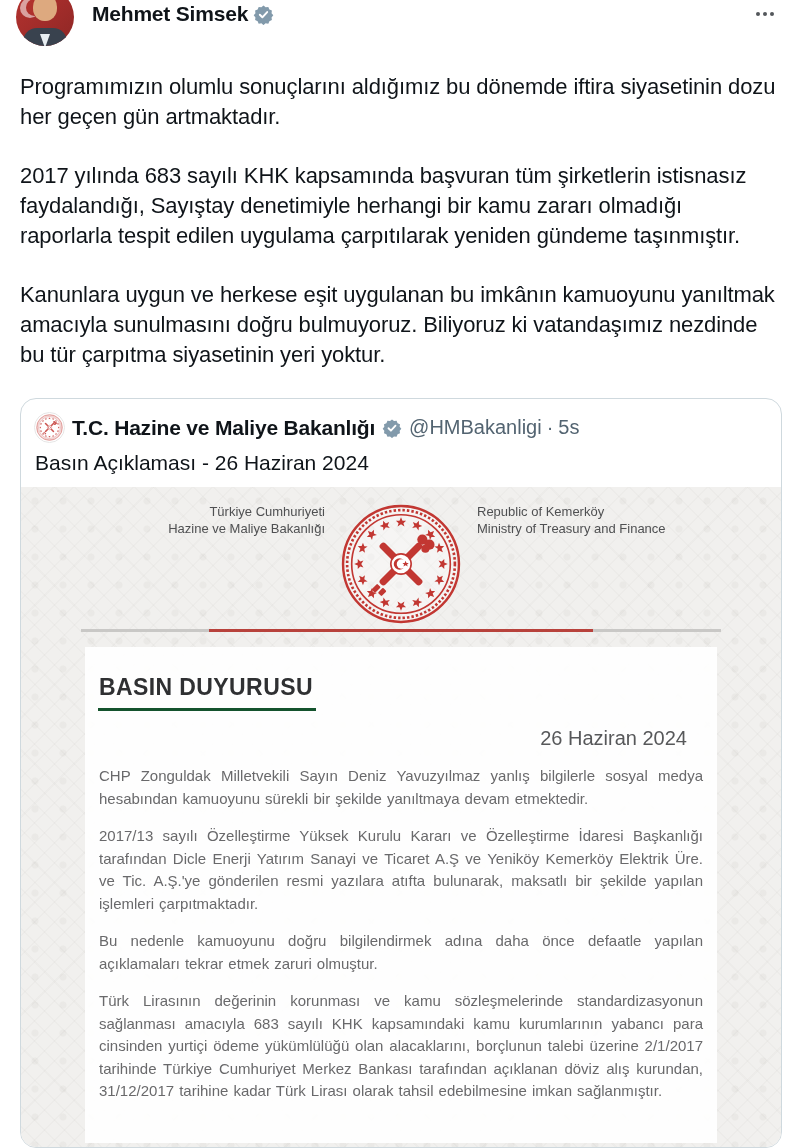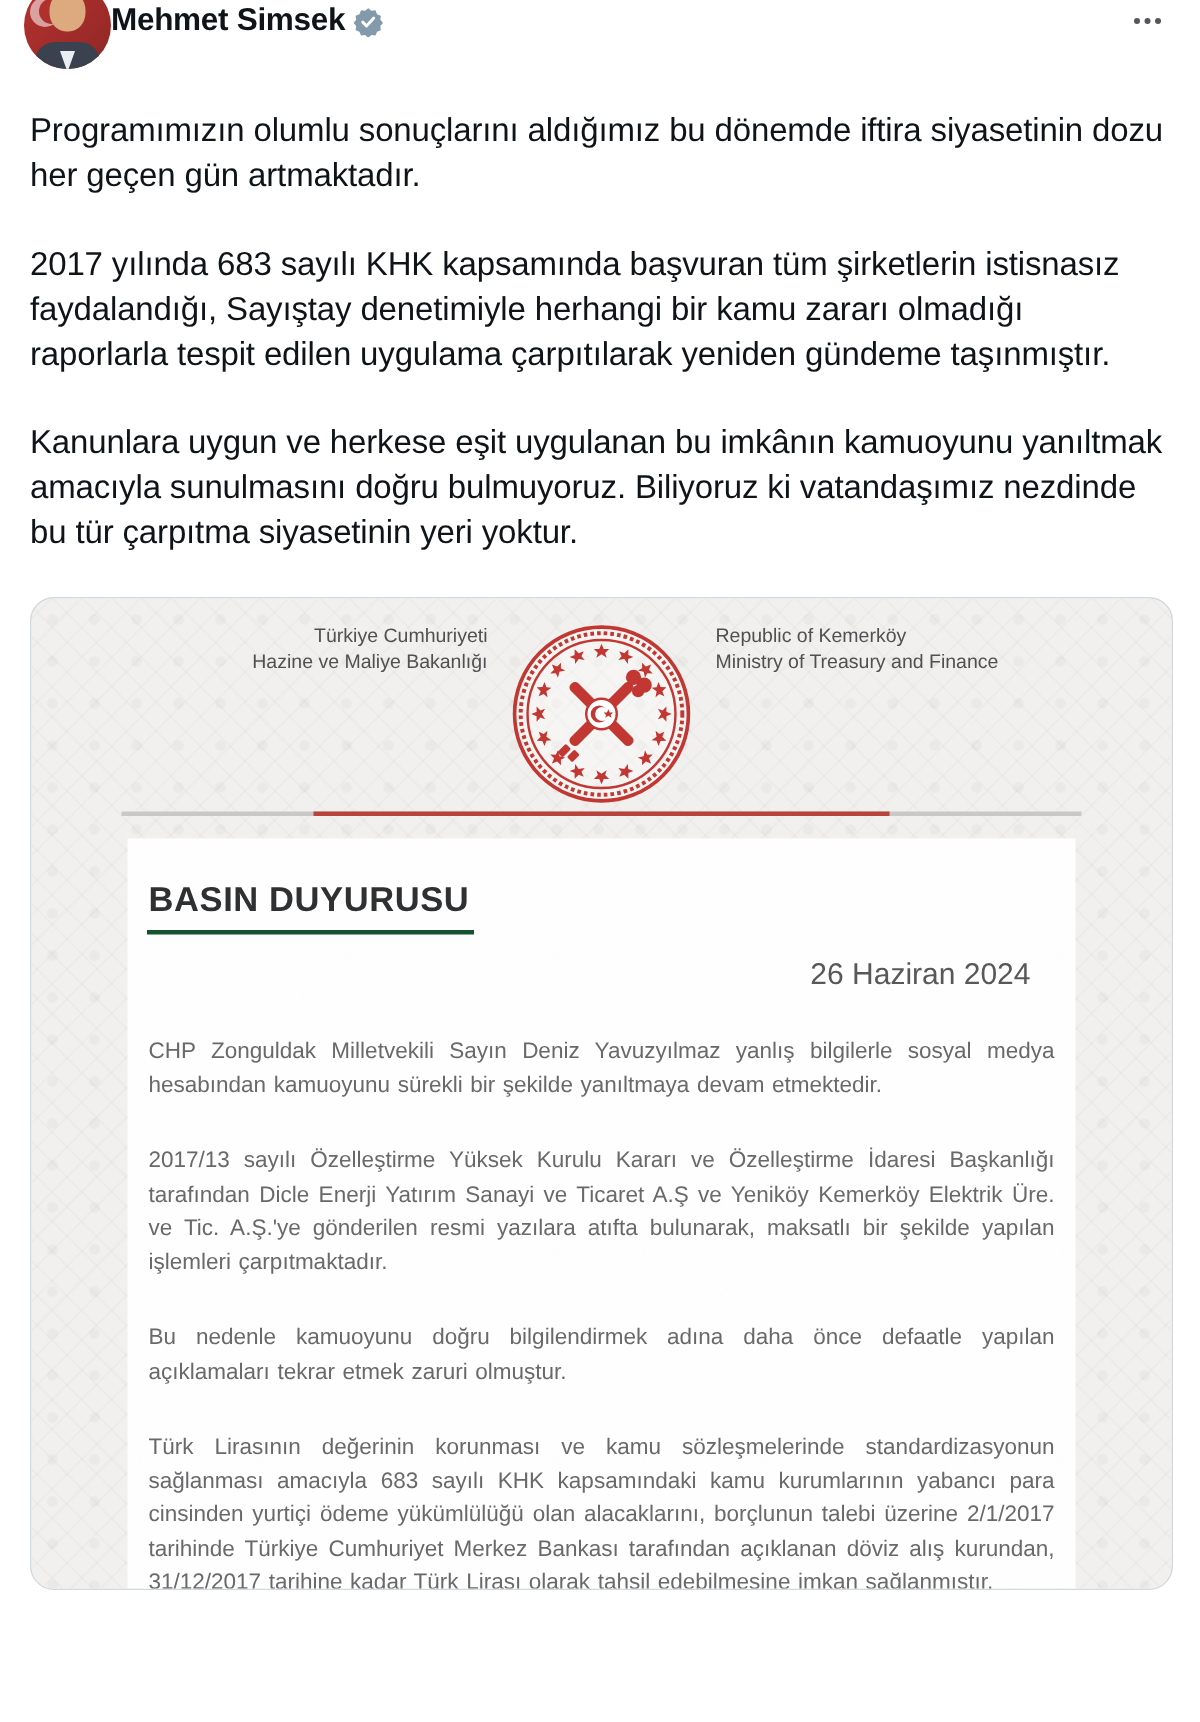--- a/index.html
+++ b/index.html
@@ -25,21 +25,21 @@
     width:58px;height:58px;border-radius:50%;overflow:hidden;position:relative;
     margin-top:-12px;flex:0 0 58px;background:linear-gradient(135deg,#b5332f 0%,#a12c2a 55%,#8e2725 100%);
   }
   .av-crescent{position:absolute;left:4px;top:10px;width:20px;height:20px;border-radius:50%;
     background:#fff;opacity:.55;}
   .av-crescent::after{content:"";position:absolute;left:6px;top:1px;width:17px;height:17px;border-radius:50%;background:#b5332f;}
   .av-body{position:absolute;left:7px;bottom:-8px;width:44px;height:26px;border-radius:14px 14px 0 0;background:#39424e;}
   .av-shirt{position:absolute;left:24px;bottom:-2px;width:10px;height:14px;background:#e8eef2;clip-path:polygon(50% 100%,0 0,100% 0);}
   .av-head{position:absolute;left:17px;top:6px;width:24px;height:27px;border-radius:48% 48% 46% 46%;background:#dda97f;}
 
-  .author-block{margin-left:0;padding-top:2px;}
+  .author-block{margin-left:18px;padding-top:2px;}
   .author-row{display:flex;align-items:center;gap:5px;}
   .author-name{font-size:21px;font-weight:700;letter-spacing:-.2px;}
   .verified{width:21px;height:21px;display:inline-block;}
   .author-handle{font-size:19px;color:var(--text_gray);margin-top:3px;}
 
   .more-btn{position:absolute;right:20px;top:6px;display:flex;gap:3px;padding:6px;cursor:pointer;}
   .more-btn i{width:4px;height:4px;border-radius:50%;background:#53575b;display:block;}
 
   
   .main-text{padding:0 20px;font-size:22px;line-height:30px;letter-spacing:-.1px;color:var(--text_dark);}
@@ -83,21 +83,21 @@
     width:632px;margin:15px auto 0;background:rgba(255,255,255,.92);
     padding:27px 11px 40px;
   }
   .doc-title{
     display:inline-block;font-size:23px;font-weight:700;letter-spacing:.4px;color:#2f3032;
     border-bottom:3px solid #14532d;padding:0 3px 7px 1px;margin-left:2px;
   }
   .doc-date{font-size:20px;color:#57585a;text-align:right;margin:16px 19px 0 0;}
   .doc-p{
     font-size:15px;line-height:22.5px;color:var(--doc_text);text-align:justify;
-    margin:28px 3px 0;word-spacing:.9px;
+    margin:15px 3px 0;word-spacing:.9px;
   }
 </style>
 </head>
 <body>
 
 <svg width="0" height="0" style="position:absolute" aria-hidden="true">
   <defs>
     <polygon id="star16" points="0,-5 1.47,-1.55 5,-1.55 2.37,0.95 3.4,4.05 0,1.9 -3.4,4.05 -2.37,0.95 -5,-1.55 -1.47,-1.55" fill="#c23732"></polygon>
     <symbol id="emblem-sym" viewBox="0 0 120 120">
       <circle cx="60" cy="60" r="57" fill="#ffffff" fill-opacity="0.35" stroke="#c23732" stroke-width="2.4"></circle>
@@ -167,20 +167,39 @@
     </div>
 </header>
 
 <section class="main-text">
   <p>Programımızın olumlu sonuçlarını aldığımız bu dönemde iftira siyasetinin dozu her geçen gün artmaktadır.</p>
   <p>2017 yılında 683 sayılı KHK kapsamında başvuran tüm şirketlerin istisnasız faydalandığı, Sayıştay denetimiyle herhangi bir kamu zararı olmadığı raporlarla tespit edilen uygulama çarpıtılarak yeniden gündeme taşınmıştır.</p>
   <p>Kanunlara uygun ve herkese eşit uygulanan bu imkânın kamuoyunu yanıltmak amacıyla sunulmasını doğru bulmuyoruz. Biliyoruz ki vatandaşımız nezdinde bu tür çarpıtma siyasetinin yeri yoktur.</p>
 </section>
 
 <article class="quote-card">
+  <div class="quote-header">
+    <div class="q-row1">
+      <div class="q-avatar">
+        <svg>
+            <use href="#emblem-sym"></use>
+          </svg>
+      </div>
+      <span class="q-name">T.C. Hazine ve Maliye Bakanlığı</span>
+      <svg class="q-verified">
+          <use href="#badge-sym"></use>
+        </svg>
+      <span class="q-meta">
+        <span>@HMBakanligi</span>
+        <span>·</span>
+        <span>5s</span>
+      </span>
+    </div>
+    <div class="q-caption">Basın Açıklaması - 26 Haziran 2024</div>
+  </div>
 
   <div class="doc">
     <div class="doc-header">
       <div class="org-label org-left">
         <div>Türkiye Cumhuriyeti</div>
         <div>Hazine ve Maliye Bakanlığı</div>
       </div>
       <svg class="emblem">
           <use href="#emblem-sym"></use>
         </svg>

